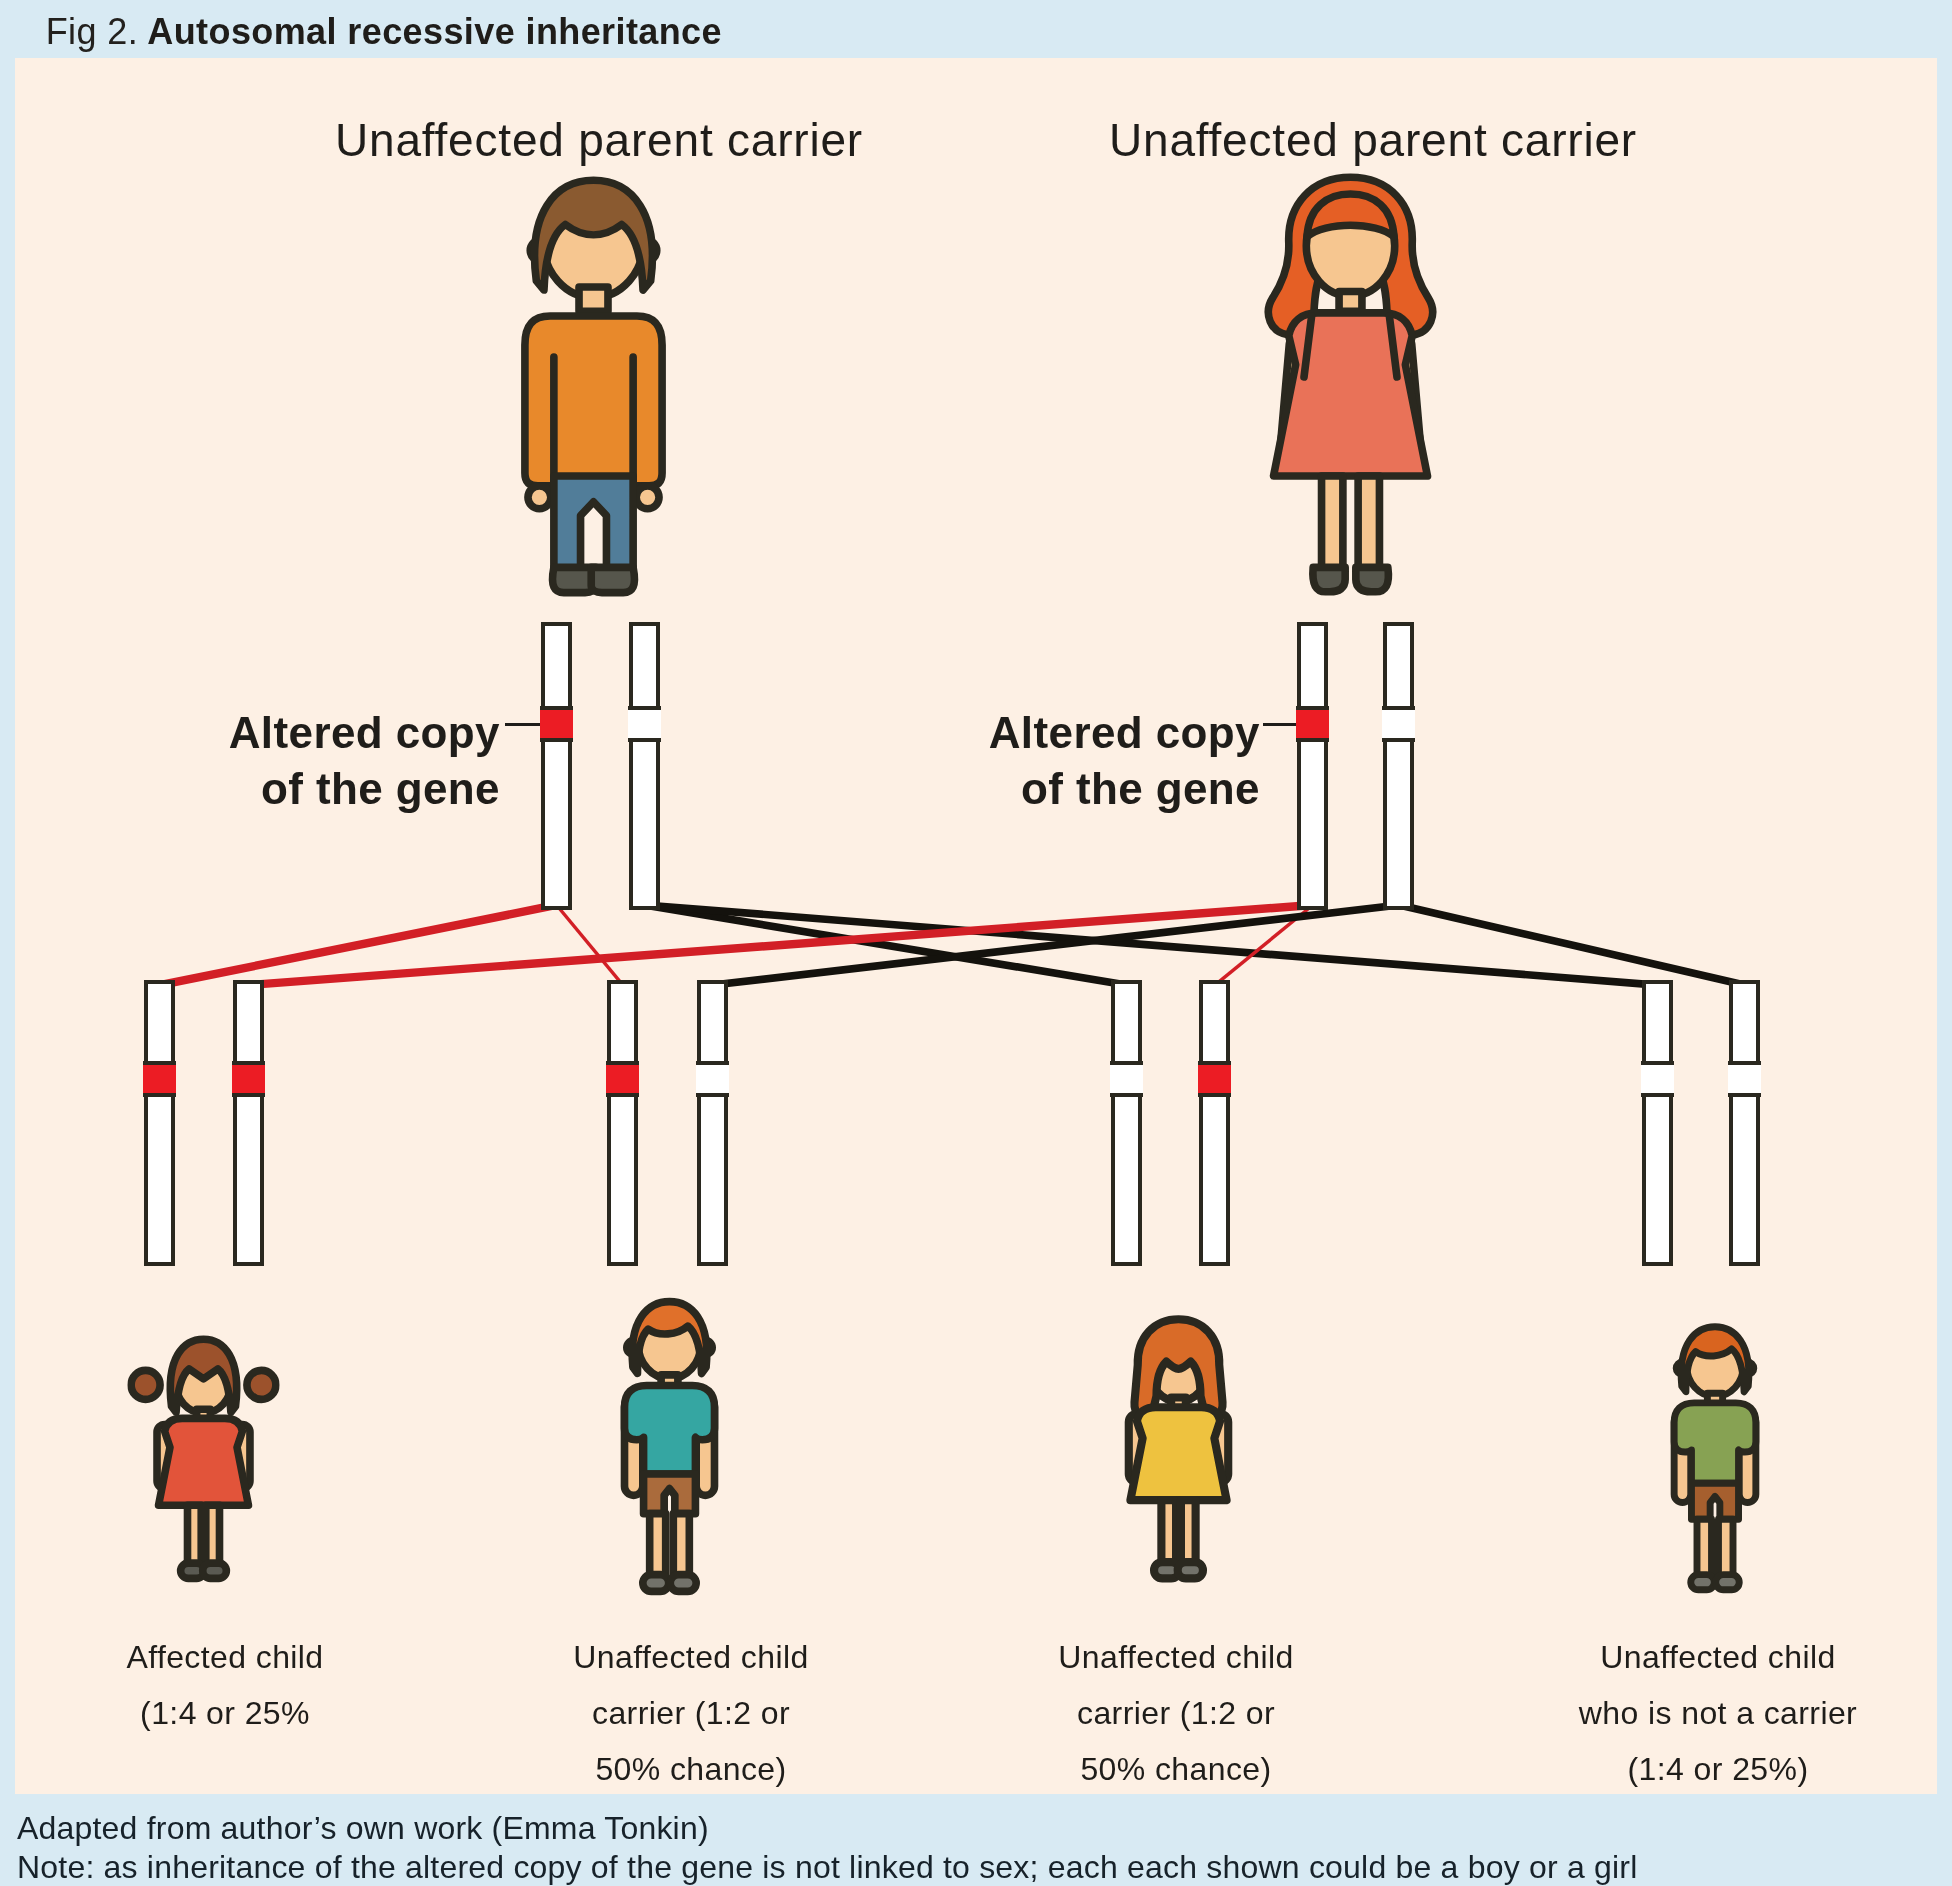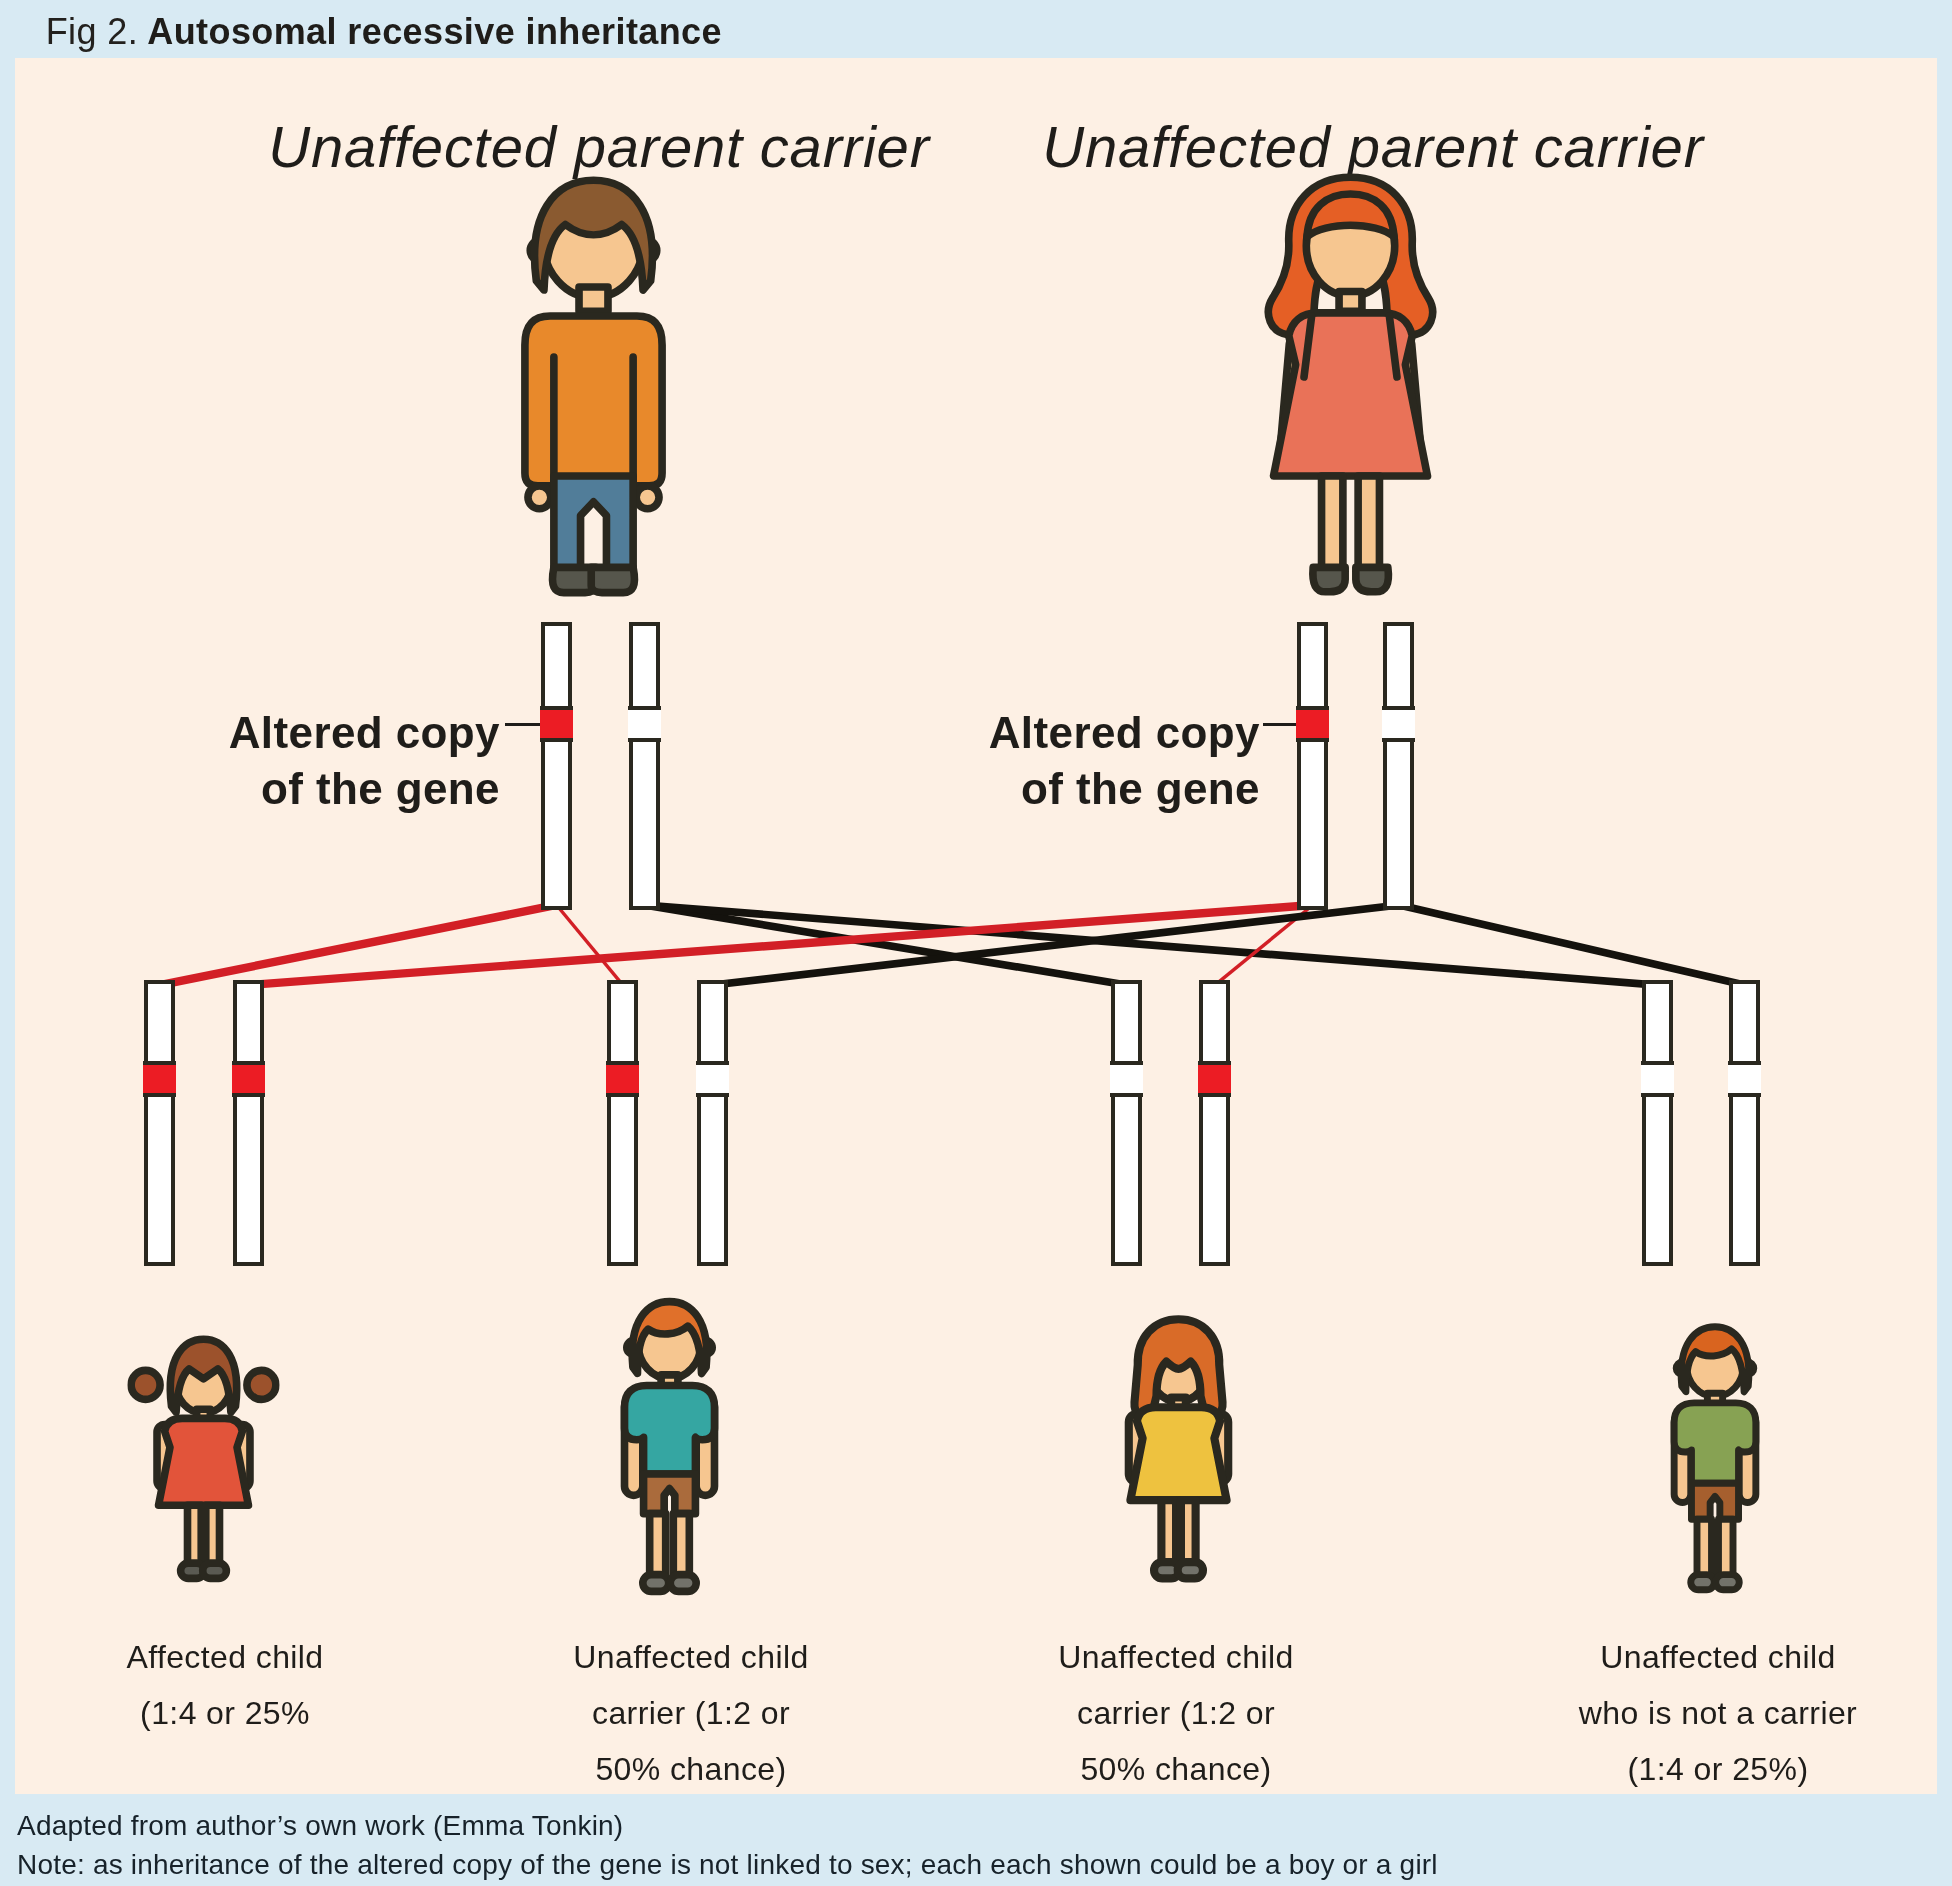--- a/index.html
+++ b/index.html
@@ -11,25 +11,25 @@
   body{
     width:1953px;height:1887px;position:relative;overflow:hidden;
     background:var(--page-bg);color:var(--text);
     font-family:"Liberation Sans","DejaVu Sans",sans-serif;
   }
   .abs{position:absolute;}
   .title{left:13.7px;top:10.7px;font-size:36px;letter-spacing:0.4px;white-space:nowrap;}
   .title .prefix{font-weight:400;margin-right:9.2px;color:#23211e;margin-left:32px;}
   .title .main{font-weight:700;}
   .panel{left:15.3px;top:58px;width:1922px;height:1736px;background:var(--panel-bg);}
-  .parent-label{top:113px;transform:translateX(-50%);font-size:58px;letter-spacing:0.8px;white-space:nowrap;font-style:italic;}
+  .parent-label{top:113px;transform:translateX(-50%);font-size:46px;letter-spacing:0.8px;white-space:nowrap;}
   .gene-label{top:705px;width:308px;text-align:right;font-size:44px;line-height:56px;letter-spacing:0.4px;font-weight:bold;}
   .connector{height:3.1px;background:#1f1d1a;top:723px;}
   .child-label{top:1629px;transform:translateX(-50%);text-align:center;font-size:32px;line-height:56px;letter-spacing:0.4px;white-space:nowrap;}
-  .footer-line{left:17px;font-size:28px;letter-spacing:0.2px;white-space:nowrap;color:#17222a;}
+  .footer-line{left:17px;font-size:32px;letter-spacing:0.2px;white-space:nowrap;color:#17222a;}
   .lines-overlay{left:0;top:0;width:1953px;height:1887px;pointer-events:none;}
 
   .bar{
     position:absolute;width:31px;background:var(--chromosome-fill);
     border:4.6px solid var(--outline);box-sizing:border-box;
   }
   .bar.parent{top:622px;height:288px;}
   .bar.child{top:980px;height:286px;}
   .band{
     position:absolute;left:-4.6px;right:-4.6px;height:36px;box-sizing:border-box;

